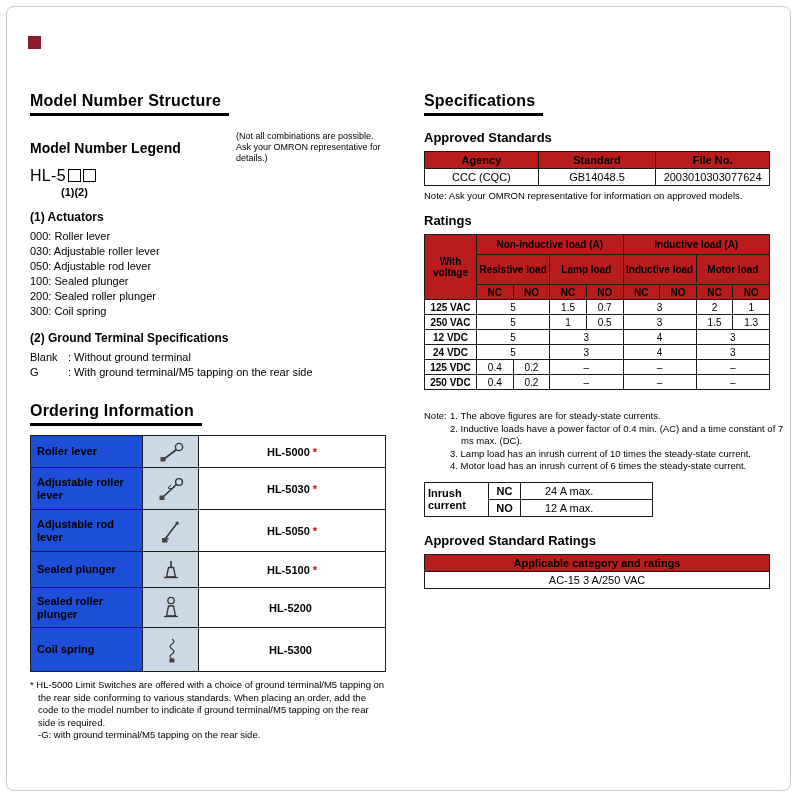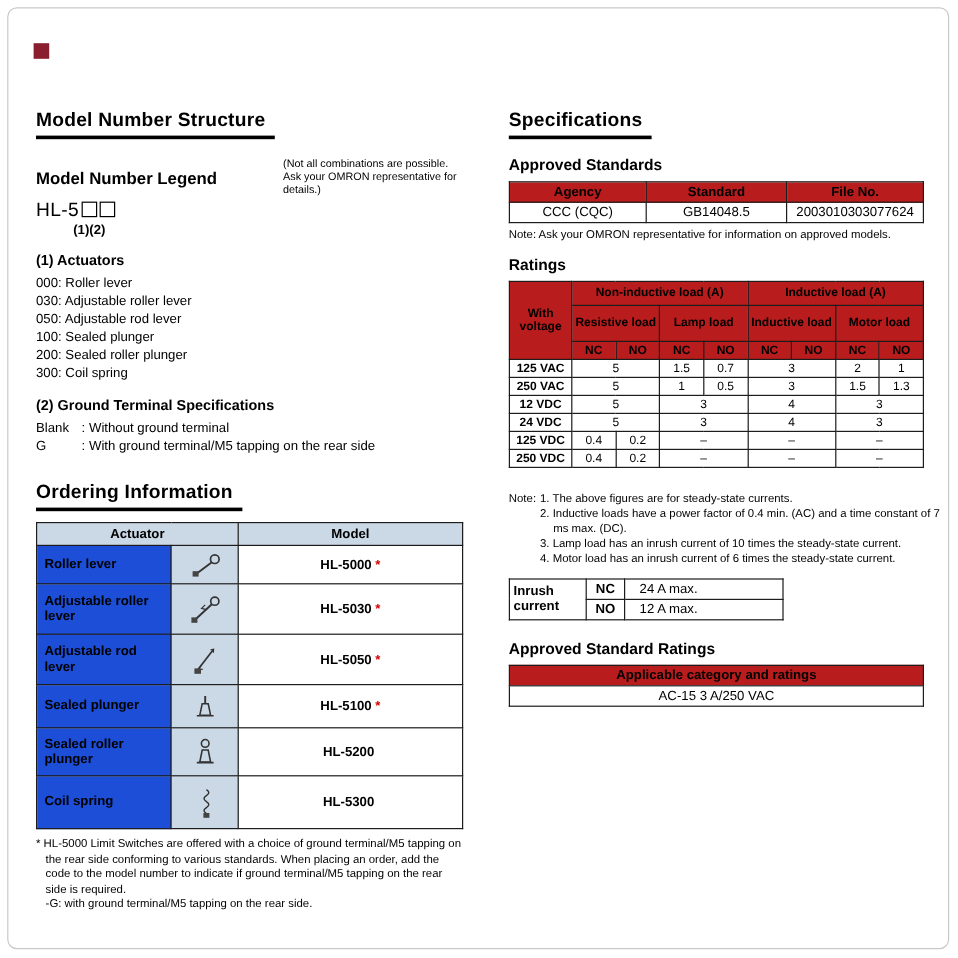--- a/index.html
+++ b/index.html
@@ -89,21 +89,21 @@
     position:relative; margin-top:20px; margin-right:-14px;
     font-size:9.5px; line-height:12.5px; padding-left:26px;
   }
   .note-label { position:absolute; left:0; top:0; }
   .note-item { padding-left:11px; text-indent:-11px; }
 
   .inrush-table { margin-top:9px; font-size:11px; }
   .inrush-table td { height:17px; }
   .inrush-label { width:64px; font-weight:bold; padding:1px 3px; line-height:12px; }
   .inrush-pole { width:32px; text-align:center; font-weight:bold; }
-  .inrush-val { width:132px; padding-left:12px; }
+  .inrush-val { width:132px; padding-left:24px; }
 
   .ccc-line { font-size:11.5px; font-weight:bold; margin-top:4px; }
 
   svg.act-icon { display:block; margin:0 auto; }
 </style>
 </head>
 <body>
 
 <div class="page-frame"></div>
 <div class="corner-mark"></div>
@@ -146,24 +146,20 @@
 
   <div class="section-title order-title">Ordering Information</div>
 
   <table class="order-table">
     <colgroup>
         <col style="width:112px">
         <col style="width:56px">
         <col>
       </colgroup>
     <tbody>
-    <tr class="thead">
-      <td colspan="2">Actuator</td>
-      <td>Model</td>
-    </tr>
 
     <tr class="h32">
       <td class="act">Roller lever</td>
       <td class="ico">
         <svg class="act-icon" width="30" height="24" viewBox="0 0 30 24">
           <circle cx="23" cy="7" r="3.6" fill="none" stroke="#333" stroke-width="1.4"></circle>
           <line x1="20.5" y1="9.5" x2="8" y2="19" stroke="#333" stroke-width="1.6"></line>
           <rect x="4.5" y="17" width="5" height="4.5" fill="#444"></rect>
         </svg>
       </td>

